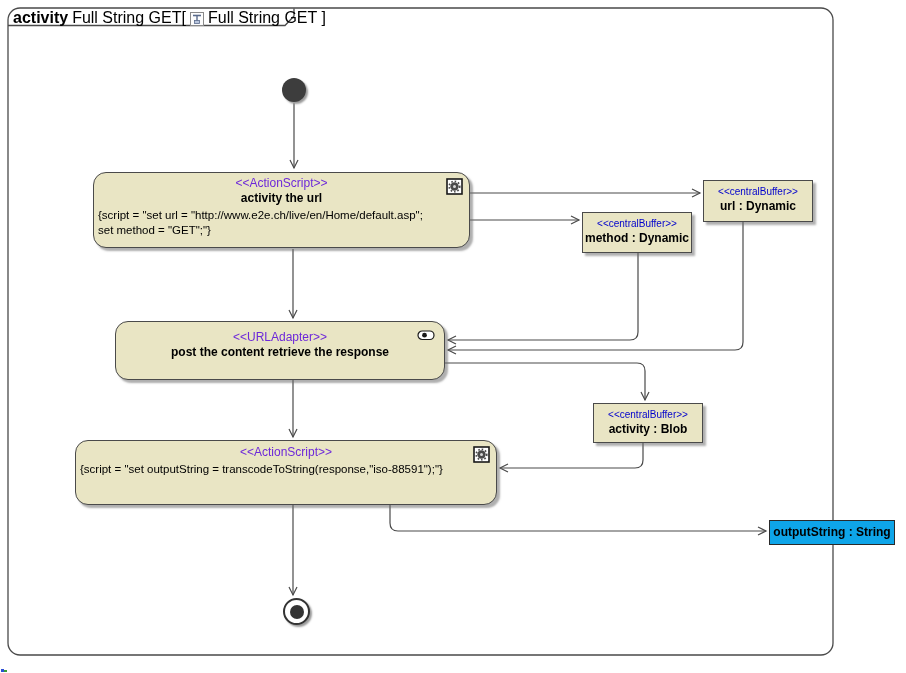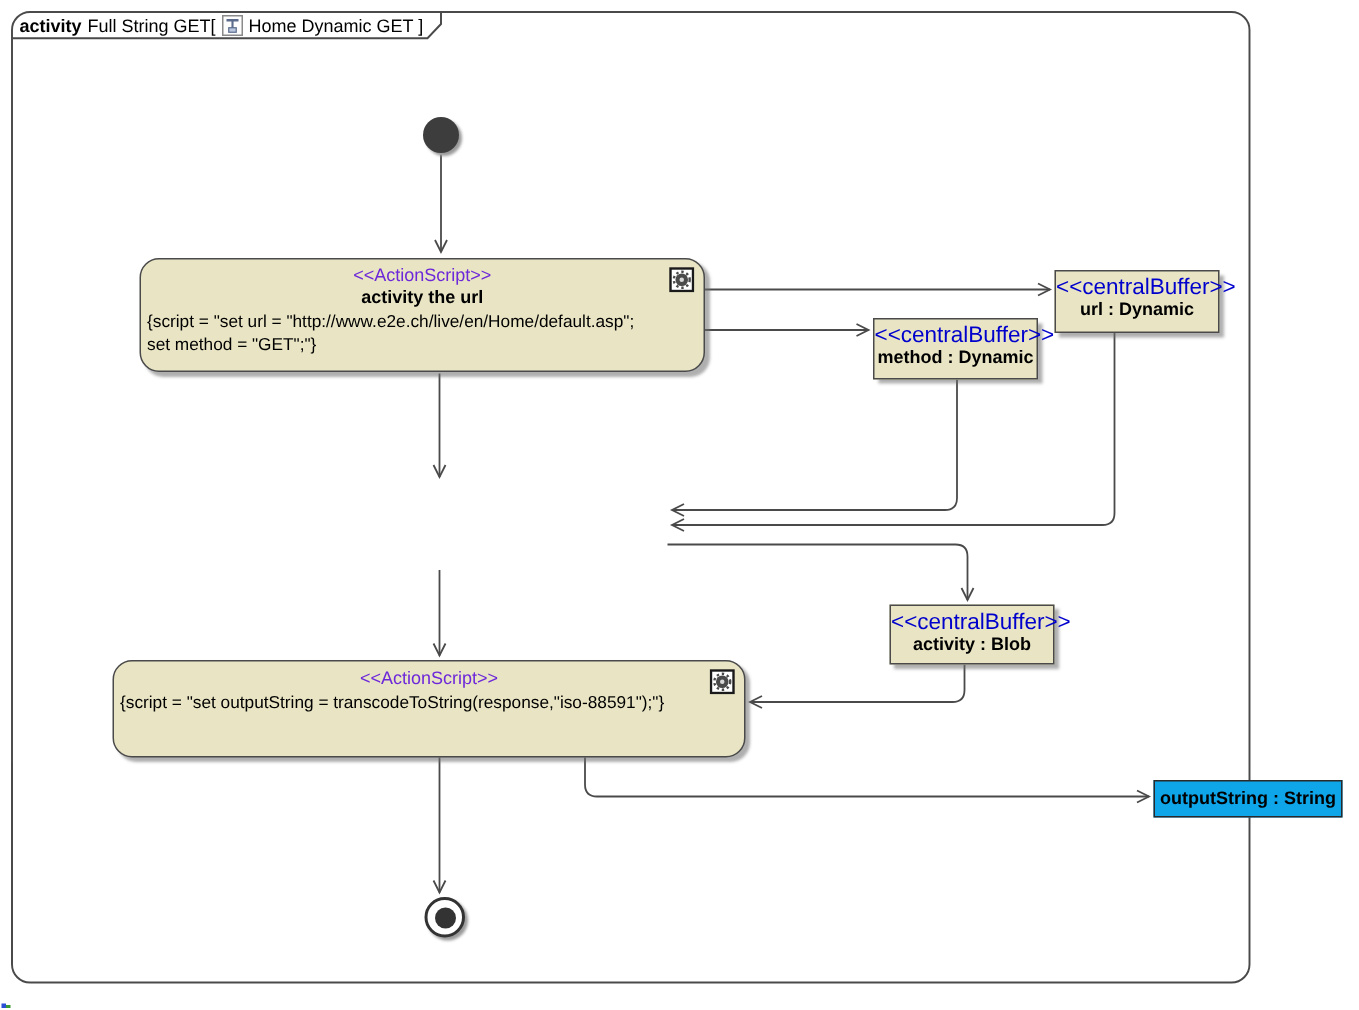--- a/index.html
+++ b/index.html
@@ -5,32 +5,32 @@
   html,body{margin:0;padding:0;background:#fff;}
   #stage{position:relative;width:906px;height:673px;background:#ffffff;
          font-family:"Liberation Sans",sans-serif;color:#000;overflow:hidden;}
   svg.wires{position:absolute;left:0;top:0;z-index:1;}
   .node{position:absolute;z-index:2;box-sizing:border-box;}
   .action{background:#e9e5c4;border:1.5px solid #4a4a4a;border-radius:13px;
           box-shadow:3px 3px 2px rgba(110,110,110,0.55);}
   .buffer{background:#e9e5c4;border:1px solid #4a4a4a;
           box-shadow:3px 3px 2px rgba(110,110,110,0.55);text-align:center;}
   .stereo{color:#6d28d9;font-size:12px;text-align:center;line-height:15px;}
-  .bufstereo{color:#0000cc;font-size:15px;line-height:15px;padding-top:3px;}
+  .bufstereo{color:#0000cc;font-size:10px;line-height:15px;padding-top:3px;}
   .nname{font-weight:bold;font-size:12px;text-align:center;line-height:15px;}
   .script{font-size:11.5px;line-height:15px;padding:2px 2px 0 4px;white-space:pre;}
   .corner-icon{position:absolute;right:6px;top:5px;}
   .pin{background:#0ea5e9;border:1px solid #2a2a2a;font-weight:bold;font-size:12px;
        text-align:center;line-height:22px;}
   .initial{background:#3d3d3d;border-radius:50%;box-shadow:2px 2px 2px #9a9a9a;}
   .final-outer{background:#fff;border:2px solid #333;border-radius:50%;
                box-shadow:2px 2px 2px #9a9a9a;display:flex;align-items:center;justify-content:center;}
   .final-inner{background:#333;border-radius:50%;width:14px;height:14px;}
   #frame-title{position:absolute;left:13px;top:9px;z-index:3;display:flex;align-items:center;
-               font-size:12px;gap:4px;white-space:pre;}
+               font-size:16px;gap:4px;white-space:pre;}
   #frame-title b{font-weight:bold;}
   .artifact{position:absolute;z-index:4;}
 </style>
 </head>
 <body>
 
 <div id="stage">
 
   <svg class="wires" width="906" height="673" viewBox="0 0 906 673">
     <defs>
@@ -55,21 +55,21 @@
       <path d="M293,505 L293,595" marker-end="url(#arr)"></path>
       <path d="M390,505 L390,523 Q390,531 398,531 L766,531" marker-end="url(#arr)"></path>
     </g>
   </svg>
 
   <div id="frame-title"><b>activity</b><span>Full String GET[</span><svg width="14" height="15">
         <rect x="0.5" y="1.5" width="13" height="13" fill="#fdfdfd" stroke="#8a8a8a"></rect>
         <line x1="3" y1="4.5" x2="11" y2="4.5" stroke="#5a6b8c" stroke-width="1.6"></line>
         <line x1="7" y1="4.5" x2="7" y2="11" stroke="#5a6b8c" stroke-width="1.4"></line>
         <rect x="4.5" y="9.5" width="5" height="3" fill="#b9c6de" stroke="#5a6b8c" stroke-width="0.8"></rect>
-     </svg><span>Home Dynamic GET ]</span>
+     </svg><span>Full String GET ]</span>
   </div>
 
   <div class="node initial" style="left:282px;top:78px;width:24px;height:24px;"></div>
 
   <div class="node action" style="left:93px;top:172px;width:377px;height:76px;">
     <div class="stereo" style="padding-top:3px;">&lt;&lt;ActionScript&gt;&gt;</div>
     <div class="nname">activity the url</div>
     <div class="script">{script = "set url = "http://www.e2e.ch/live/en/Home/default.asp";</div>
     <div class="script" style="padding-top:0;">set method = "GET";"}</div>
     <svg class="corner-icon" width="17" height="17">
@@ -83,20 +83,28 @@
   <div class="node buffer" style="left:703px;top:180px;width:110px;height:42px;">
     <div class="bufstereo">&lt;&lt;centralBuffer&gt;&gt;</div>
     <div class="nname">url : Dynamic</div>
   </div>
 
   <div class="node buffer" style="left:582px;top:212px;width:110px;height:41px;">
     <div class="bufstereo">&lt;&lt;centralBuffer&gt;&gt;</div>
     <div class="nname">method : Dynamic</div>
   </div>
 
+  <div class="node action" style="left:115px;top:321px;width:330px;height:59px;">
+    <div class="stereo" style="padding-top:8px;">&lt;&lt;URLAdapter&gt;&gt;</div>
+    <div class="nname">post the content retrieve the response</div>
+    <svg class="corner-icon" style="top:8px;right:8px;" width="19" height="11">
+      <rect x="1" y="1" width="16" height="8.5" rx="4.2" fill="#fff" stroke="#1a1a1a" stroke-width="1.2"></rect>
+      <circle cx="7.5" cy="5.2" r="2.4" fill="#1a1a1a"></circle>
+    </svg>
+  </div>
 
   <div class="node buffer" style="left:593px;top:403px;width:110px;height:40px;">
     <div class="bufstereo">&lt;&lt;centralBuffer&gt;&gt;</div>
     <div class="nname">activity : Blob</div>
   </div>
 
   <div class="node action" style="left:75px;top:440px;width:422px;height:65px;">
     <div class="stereo" style="padding-top:4px;">&lt;&lt;ActionScript&gt;&gt;</div>
     <div class="script">{script = "set outputString = transcodeToString(response,"iso-88591");"}</div>
     <svg class="corner-icon" width="17" height="17">

